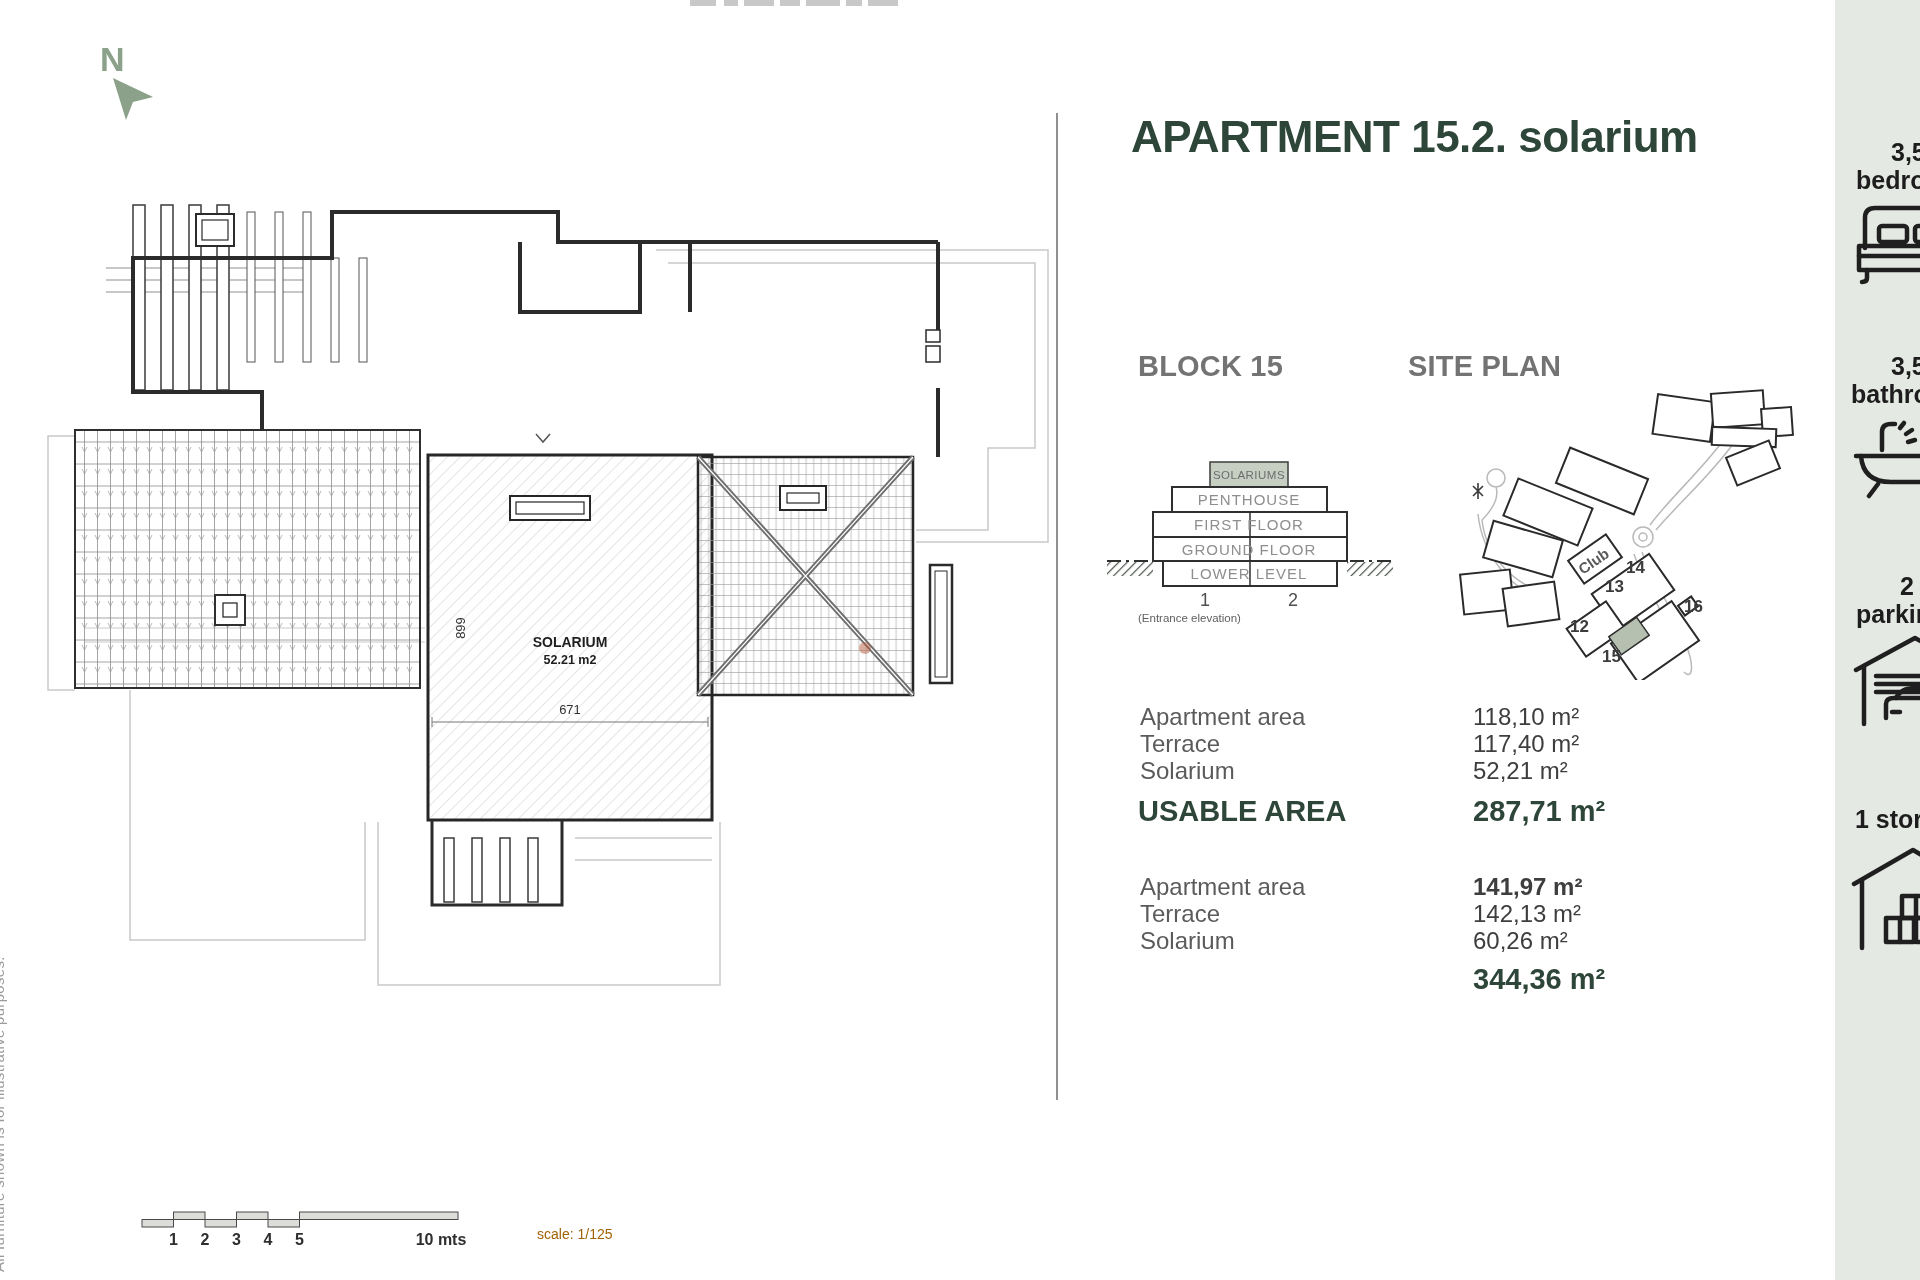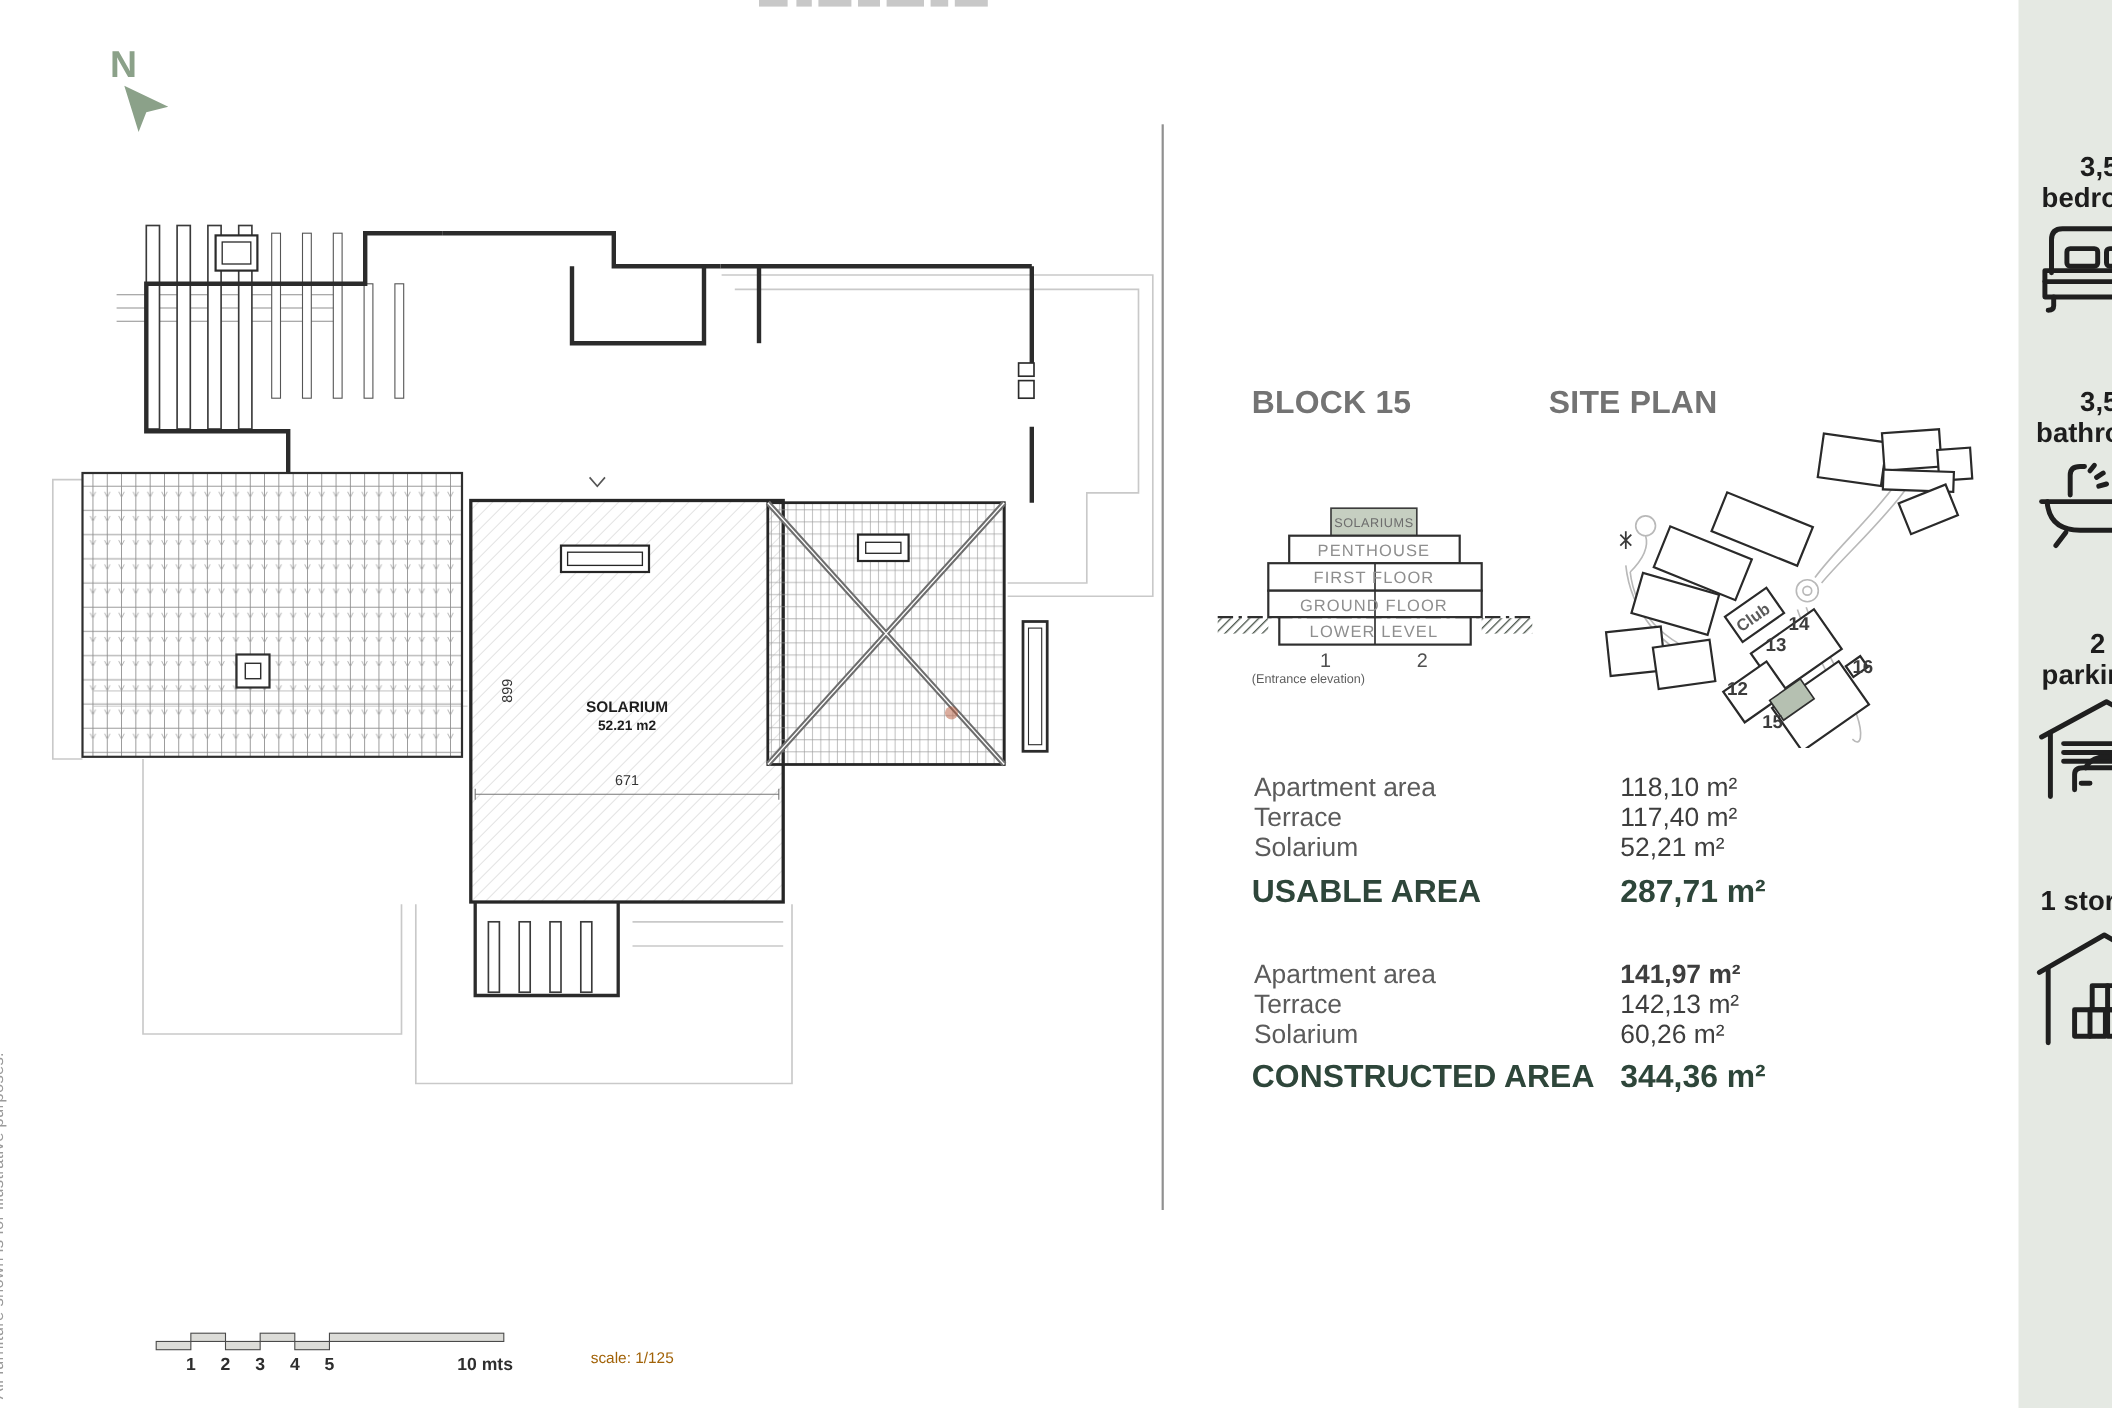--- a/index.html
+++ b/index.html
@@ -179,20 +179,21 @@
       <text x="236.5" y="1245">3</text>
       <text x="268" y="1245">4</text>
       <text x="299.5" y="1245">5</text>
       <text x="441" y="1245">10 mts</text>
     </g>
   </svg>
   <div class="abs scale-text">scale: 1/125</div>
 
   <div class="abs divider"></div>
 
+  <div class="abs title1">APARTMENT 15.2. solarium</div>
 
   <div class="abs h2 h-block">BLOCK 15</div>
   <div class="abs h2 h-site">SITE PLAN</div>
 
   <svg class="abs" style="left:1100px;top:455px;" width="300" height="160" viewBox="1100 455 300 160">
     <rect x="1107" y="562" width="46" height="14" fill="url(#hg)"></rect>
     <rect x="1347" y="562" width="46" height="14" fill="url(#hg)"></rect>
     <rect x="1210" y="462" width="78" height="25" fill="#c6cfc1" stroke="#3c3c3c" stroke-width="1.5"></rect>
     <rect x="1172" y="487" width="155" height="25" fill="#fff" stroke="#2f2f2f" stroke-width="2"></rect>
     <rect x="1153" y="512" width="194" height="25" fill="#fff" stroke="#2f2f2f" stroke-width="2"></rect>
@@ -263,21 +264,20 @@
   <div class="abs trow-value" style="top:757px;">52,21 m²</div>
   <div class="abs total-label" style="top:795px;">USABLE AREA</div>
   <div class="abs total-value" style="top:795px;">287,71 m²</div>
 
   <div class="abs trow-label" style="top:873px;">Apartment area</div>
   <div class="abs trow-value" style="top:873px;font-weight:bold;">141,97 m²</div>
   <div class="abs trow-label" style="top:900px;">Terrace</div>
   <div class="abs trow-value" style="top:900px;">142,13 m²</div>
   <div class="abs trow-label" style="top:927px;">Solarium</div>
   <div class="abs trow-value" style="top:927px;">60,26 m²</div>
-  <div class="abs total-label" style="top:963px;">CONSTRUCTED AREA</div>
   <div class="abs total-value" style="top:963px;">344,36 m²</div>
 
   <div class="abs sidebar-bg"></div>
 
   <div class="abs sb-txt" style="left:1891px;top:138px;">3,5</div>
   <div class="abs sb-txt" style="left:1856px;top:166px;">bedrooms</div>
   <svg class="abs" style="left:1855px;top:196px;" width="120" height="90" viewBox="0 0 120 90">
     <g fill="none" stroke="#1f1f1f" stroke-width="4.5" stroke-linecap="round" stroke-linejoin="round">
       <path d="M10,52 V22 Q10,12 20,12 H98"></path>
       <rect x="24" y="30" width="28" height="16" rx="3"></rect>

